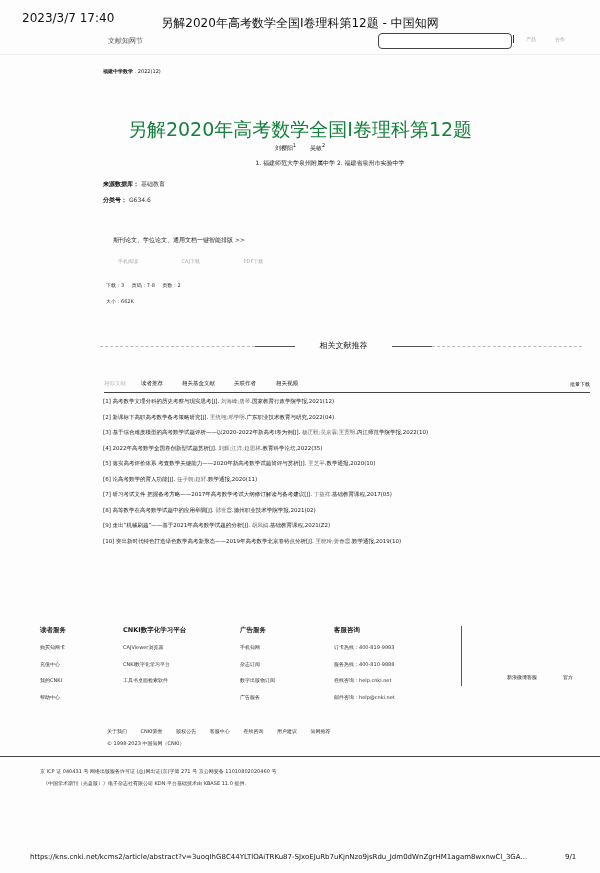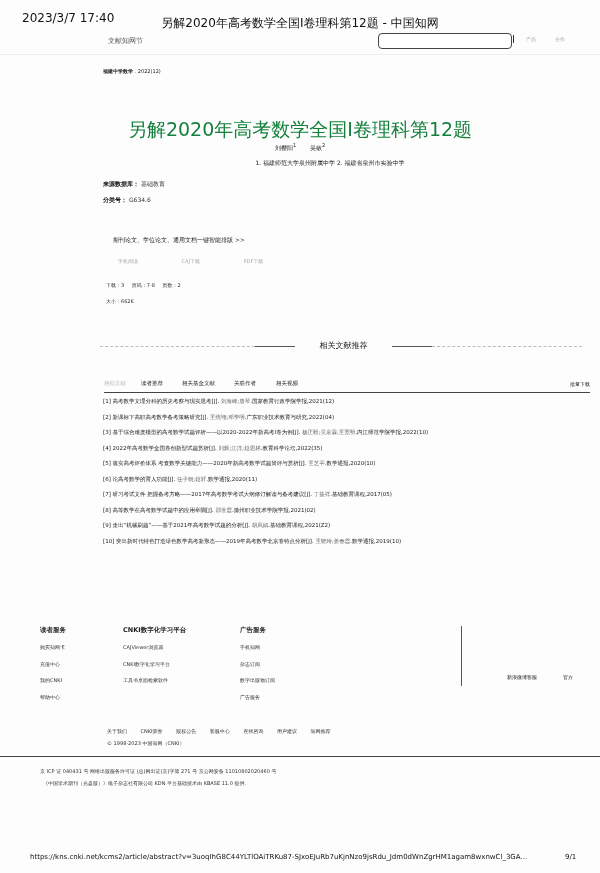--- a/index.html
+++ b/index.html
@@ -181,20 +181,27 @@
     <div class="it">CNKI数字化学习平台</div>
     <div class="it">工具书桌面检索软件</div>
   </div>
   <div class="fcol c3">
     <div class="h">广告服务</div>
     <div class="it">手机知网</div>
     <div class="it">杂志订阅</div>
     <div class="it">数字出版物订阅</div>
     <div class="it">广告服务</div>
   </div>
+  <div class="fcol c4">
+    <div class="h">客服咨询</div>
+    <div class="it">订卡热线：400-819-9993</div>
+    <div class="it">服务热线：400-810-9888</div>
+    <div class="it">在线咨询：help.cnki.net</div>
+    <div class="it">邮件咨询：help@cnki.net</div>
+  </div>
   <div class="vsep"></div>
   <div class="wb">新浪微博客服</div>
   <div class="wb2">官方</div>
 </div>
 
 <div class="abs footer-links">
   <span>关于我们</span>
   <span>CNKI荣誉</span>
   <span>版权公告</span>
   <span>客服中心</span>

